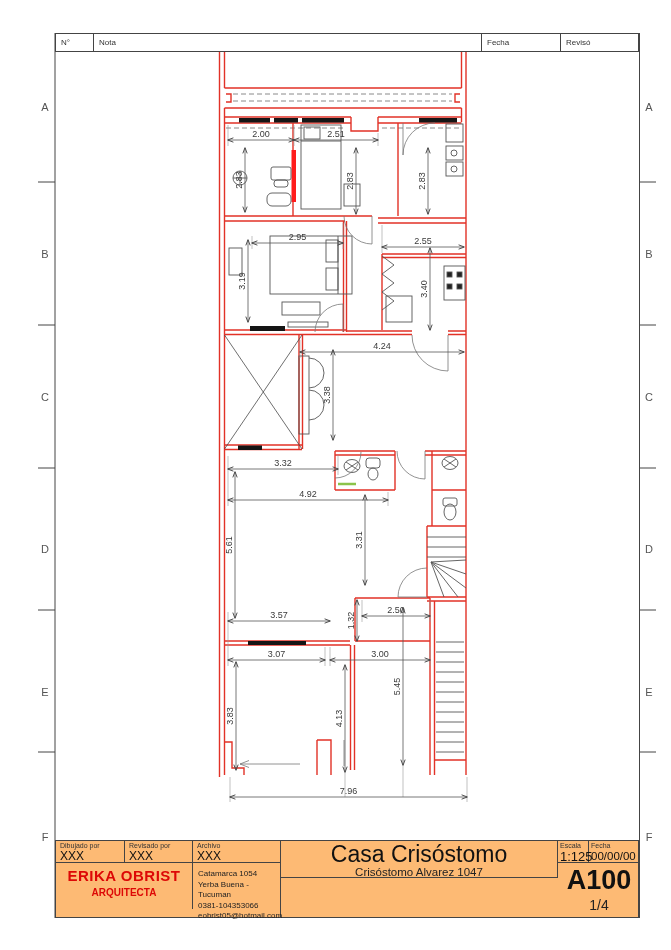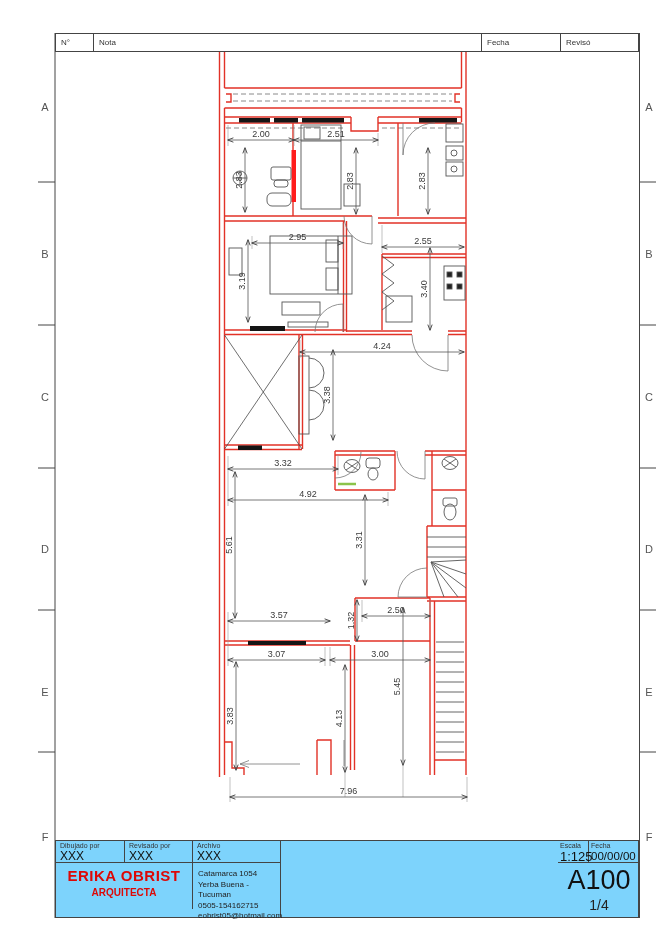--- a/index.html
+++ b/index.html
@@ -15,21 +15,21 @@
   .hdr .c1{left:0;width:38px;}
   .hdr .c2{left:38px;width:387px;border-right:none;}
   .hdr .c3{left:425px;width:80px;border-left:1px solid #444;}
   .hdr .c4{left:505px;width:79px;border-right:none;}
 
   
   .gridletter{position:absolute;width:14px;text-align:center;font-size:11px;color:#555;z-index:2;}
 
   
   .tb{position:absolute;left:55px;top:840px;width:584px;height:78px;
-      border:1.5px solid #444;box-sizing:border-box;z-index:2;background:#7dd3fc;}
+      border:1.5px solid #444;box-sizing:border-box;z-index:2;background:#fdba74;}
   .tb .cell{position:absolute;box-sizing:border-box;border-color:#444;}
   .tb .lbl{font-size:7px;color:#333;line-height:8px;}
   .tb .val{font-size:12px;color:#111;line-height:13px;}
   .c-dib{left:0;top:0;width:69px;height:22px;border-right:1px solid #444;border-bottom:1px solid #444;padding:1px 0 0 4px;}
   .c-rev{left:69px;top:0;width:68px;height:22px;border-right:1px solid #444;border-bottom:1px solid #444;padding:1px 0 0 4px;}
   .c-arc{left:137px;top:0;width:88px;height:22px;border-right:1px solid #444;border-bottom:1px solid #444;padding:1px 0 0 4px;}
   .c-erk{left:0;top:14px;width:137px;height:54px;border-right:1px solid #444;text-align:center;padding-top:12px;}
   .c-erk .n1{font-size:15px;font-weight:bold;color:#dd0806;letter-spacing:.5px;}
   .c-erk .n2{font-size:10px;font-weight:bold;color:#dd0806;margin-top:3px;}
   .c-adr{left:137px;top:22px;width:88px;height:54px;border-right:1px solid #444;
@@ -37,21 +37,21 @@
   .c-tit{left:225px;top:0;width:277px;height:37px;border-right:1px solid #444;border-bottom:1px solid #444;text-align:center;}
   .c-tit .big{font-size:23px;color:#111;line-height:24px;margin-top:1px;}
   .c-tit .sub{font-size:11.5px;color:#222;margin-top:0;}
   .c-pla{left:225px;top:37px;width:277px;height:39px;border-right:1px solid #444;text-align:center;}
   .c-pla .big{font-size:25px;font-weight:bold;color:#111;margin-top:7px;letter-spacing:1px;}
   .c-esc{left:502px;top:0;width:31px;height:22px;border-right:1px solid #444;border-bottom:1px solid #444;padding:1px 0 0 2px;}
   .c-esc .val{font-size:13px;}
   .c-fec{left:533px;top:0;width:51px;height:22px;border-bottom:1px solid #444;padding:1px 12px 0 2px;}
   .c-fec .val{font-size:11.5px;}
   .c-a10{left:502px;top:22px;width:82px;height:54px;text-align:center;}
-  .c-a10 .num{font-size:27px;font-weight:normal;color:#111;margin-top:2px;}
+  .c-a10 .num{font-size:27px;font-weight:bold;color:#111;margin-top:2px;}
   .c-a10 .pg{font-size:14px;color:#222;margin-top:1px;}
 </style>
 </head>
 <body>
 
 <div class="page">
 
   <svg class="plan" width="671" height="950" viewBox="0 0 671 950">
     <defs>
       <marker id="dimarrow" viewBox="0 0 10 10" refX="8.5" refY="5" markerWidth="9" markerHeight="9" orient="auto-start-reverse">
@@ -274,22 +274,26 @@
       <div class="lbl">Archivo</div>
       <div class="val">XXX</div>
     </div>
     <div class="cell c-erk">
       <div class="n1">ERIKA OBRIST</div>
       <div class="n2">ARQUITECTA</div>
     </div>
     <div class="cell c-adr">
       <div>Catamarca 1054</div>
       <div>Yerba Buena - Tucuman</div>
-      <div>0505-154162715</div>
+      <div>0381-104353066</div>
       <div>eobrist05@hotmail.com</div>
+    </div>
+    <div class="cell c-tit">
+      <div class="big">Casa Crisóstomo</div>
+      <div class="sub">Crisóstomo Alvarez 1047</div>
     </div>
     <div class="cell c-esc">
       <div class="lbl">Escala</div>
       <div class="val">1:125</div>
     </div>
     <div class="cell c-fec">
       <div class="lbl">Fecha</div>
       <div class="val">00/00/00</div>
     </div>
     <div class="cell c-a10">

